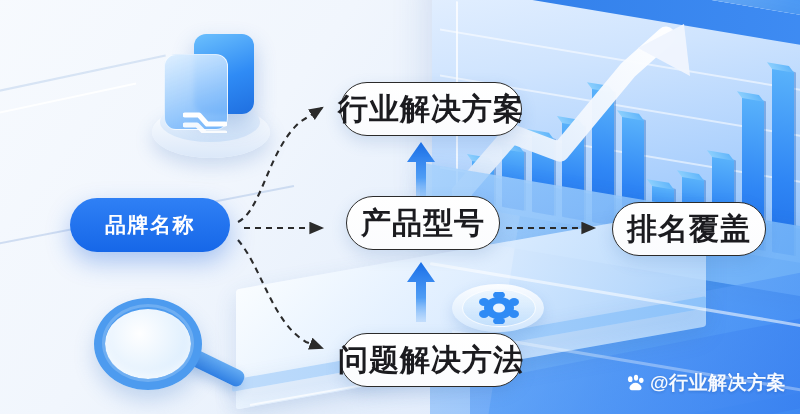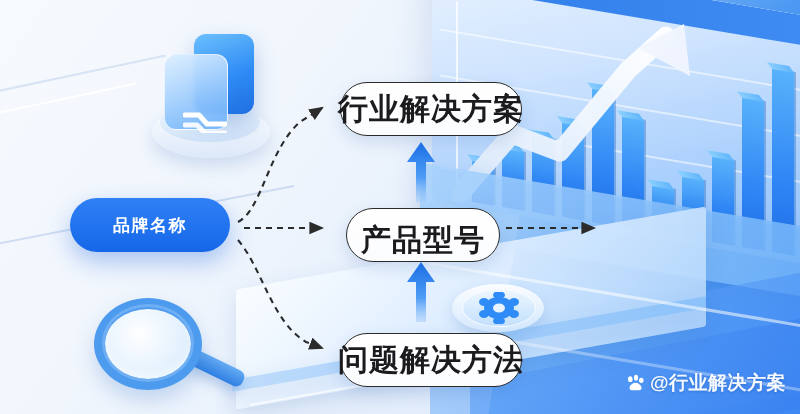--- a/index.html
+++ b/index.html
@@ -94,26 +94,26 @@
     background:linear-gradient(180deg,rgba(236,246,255,.95),rgba(192,222,252,.9));
     border:1px solid rgba(255,255,255,.8);}
   .gearicon .cog{position:absolute;left:26px;top:14px;}
 
   
   .pill{position:absolute;display:flex;align-items:center;justify-content:center;
     border-radius:40px;white-space:nowrap;}
   .pill.brand{left:70px;top:198px;width:160px;height:54px;
     background:linear-gradient(180deg,#2f80f5,#1667e8);
     box-shadow:0 10px 24px rgba(30,100,220,.35);}
-  .pill.brand .txt{color:#fff;font-size:17px;font-weight:700;letter-spacing:1.5px;}
+  .pill.brand .txt{color:#fff;font-size:21px;font-weight:700;letter-spacing:1.5px;}
   .pill.white{background:linear-gradient(180deg,#ffffff,#fbfcfe);
     border:1.6px solid #2b2b2b;box-shadow:0 6px 16px rgba(60,110,180,.18);}
   .pill.white .txt{color:#1b1b1f;font-size:30px;font-weight:700;letter-spacing:1px;}
   .pill.p1{left:340px;top:82px;width:180px;height:52px;}
-  .pill.p2{left:346px;top:208px;width:152px;height:52px;align-items:flex-end;}
+  .pill.p2{left:346px;top:196px;width:152px;height:52px;}
   .pill.p3{left:340px;top:322px;width:180px;height:52px;margin-top:11px;}
   .pill.p4{left:612px;top:202px;width:152px;height:52px;}
 
   
   .conn{position:absolute;left:0;top:0;width:800px;height:414px;pointer-events:none;}
 
   .uparrow{position:absolute;width:34px;height:64px;}
   .uparrow.u1{left:404px;top:140px;}
   .uparrow.u2{left:404px;top:260px;}
 
@@ -256,20 +256,23 @@
   </div>
   <div class="pill white p1">
     <span class="txt">行业解决方案</span>
   </div>
   <div class="pill white p2">
     <span class="txt">产品型号</span>
   </div>
   <div class="pill white p3">
     <span class="txt">问题解决方法</span>
   </div>
+  <div class="pill white p4">
+    <span class="txt">排名覆盖</span>
+  </div>
 
   <div class="watermark">
     <svg width="21" height="21" viewBox="0 0 24 24">
       <g fill="#ffffff">
         <ellipse cx="6" cy="7" rx="2.6" ry="3.4"></ellipse>
         <ellipse cx="12.6" cy="5.4" rx="2.4" ry="3.3"></ellipse>
         <ellipse cx="18.6" cy="8.4" rx="2.6" ry="3"></ellipse>
         <path d="M12 11c3 0 5.4 2.4 6.6 4.6 1 1.9-.3 4-2.5 4h-8.2c-2.2 0-3.5-2.1-2.5-4C6.6 13.4 9 11 12 11z"></path>
       </g>
     </svg>

